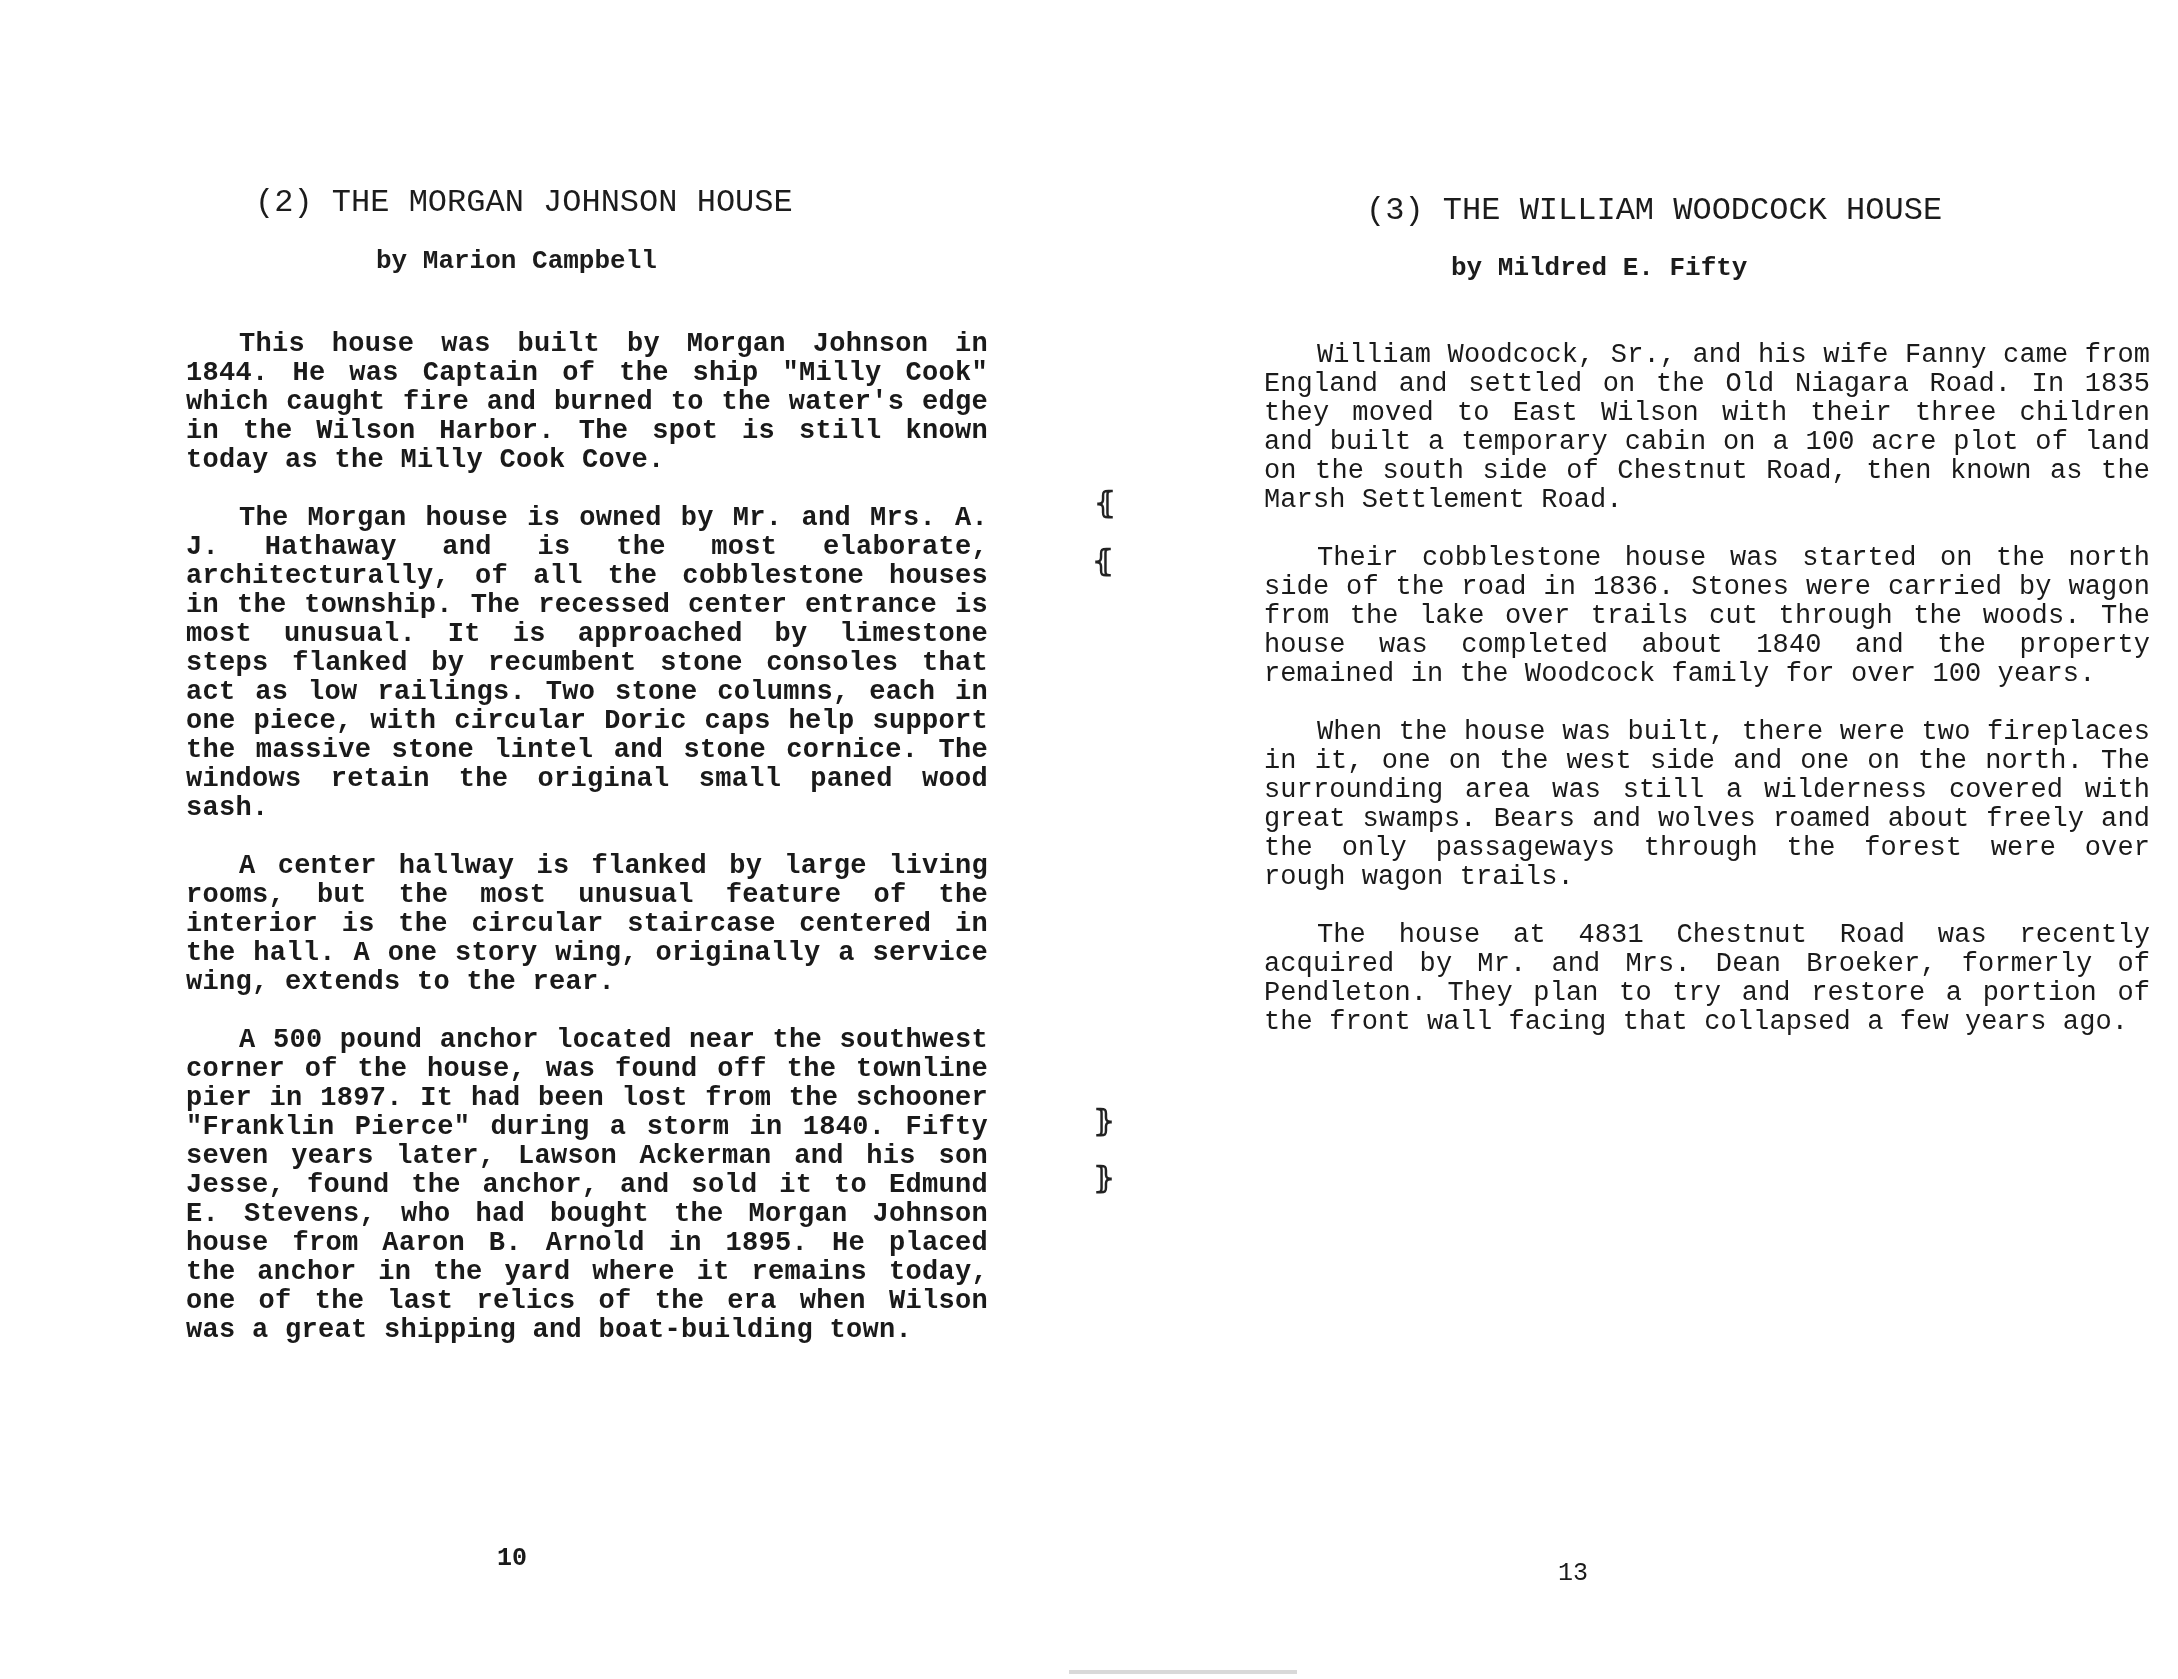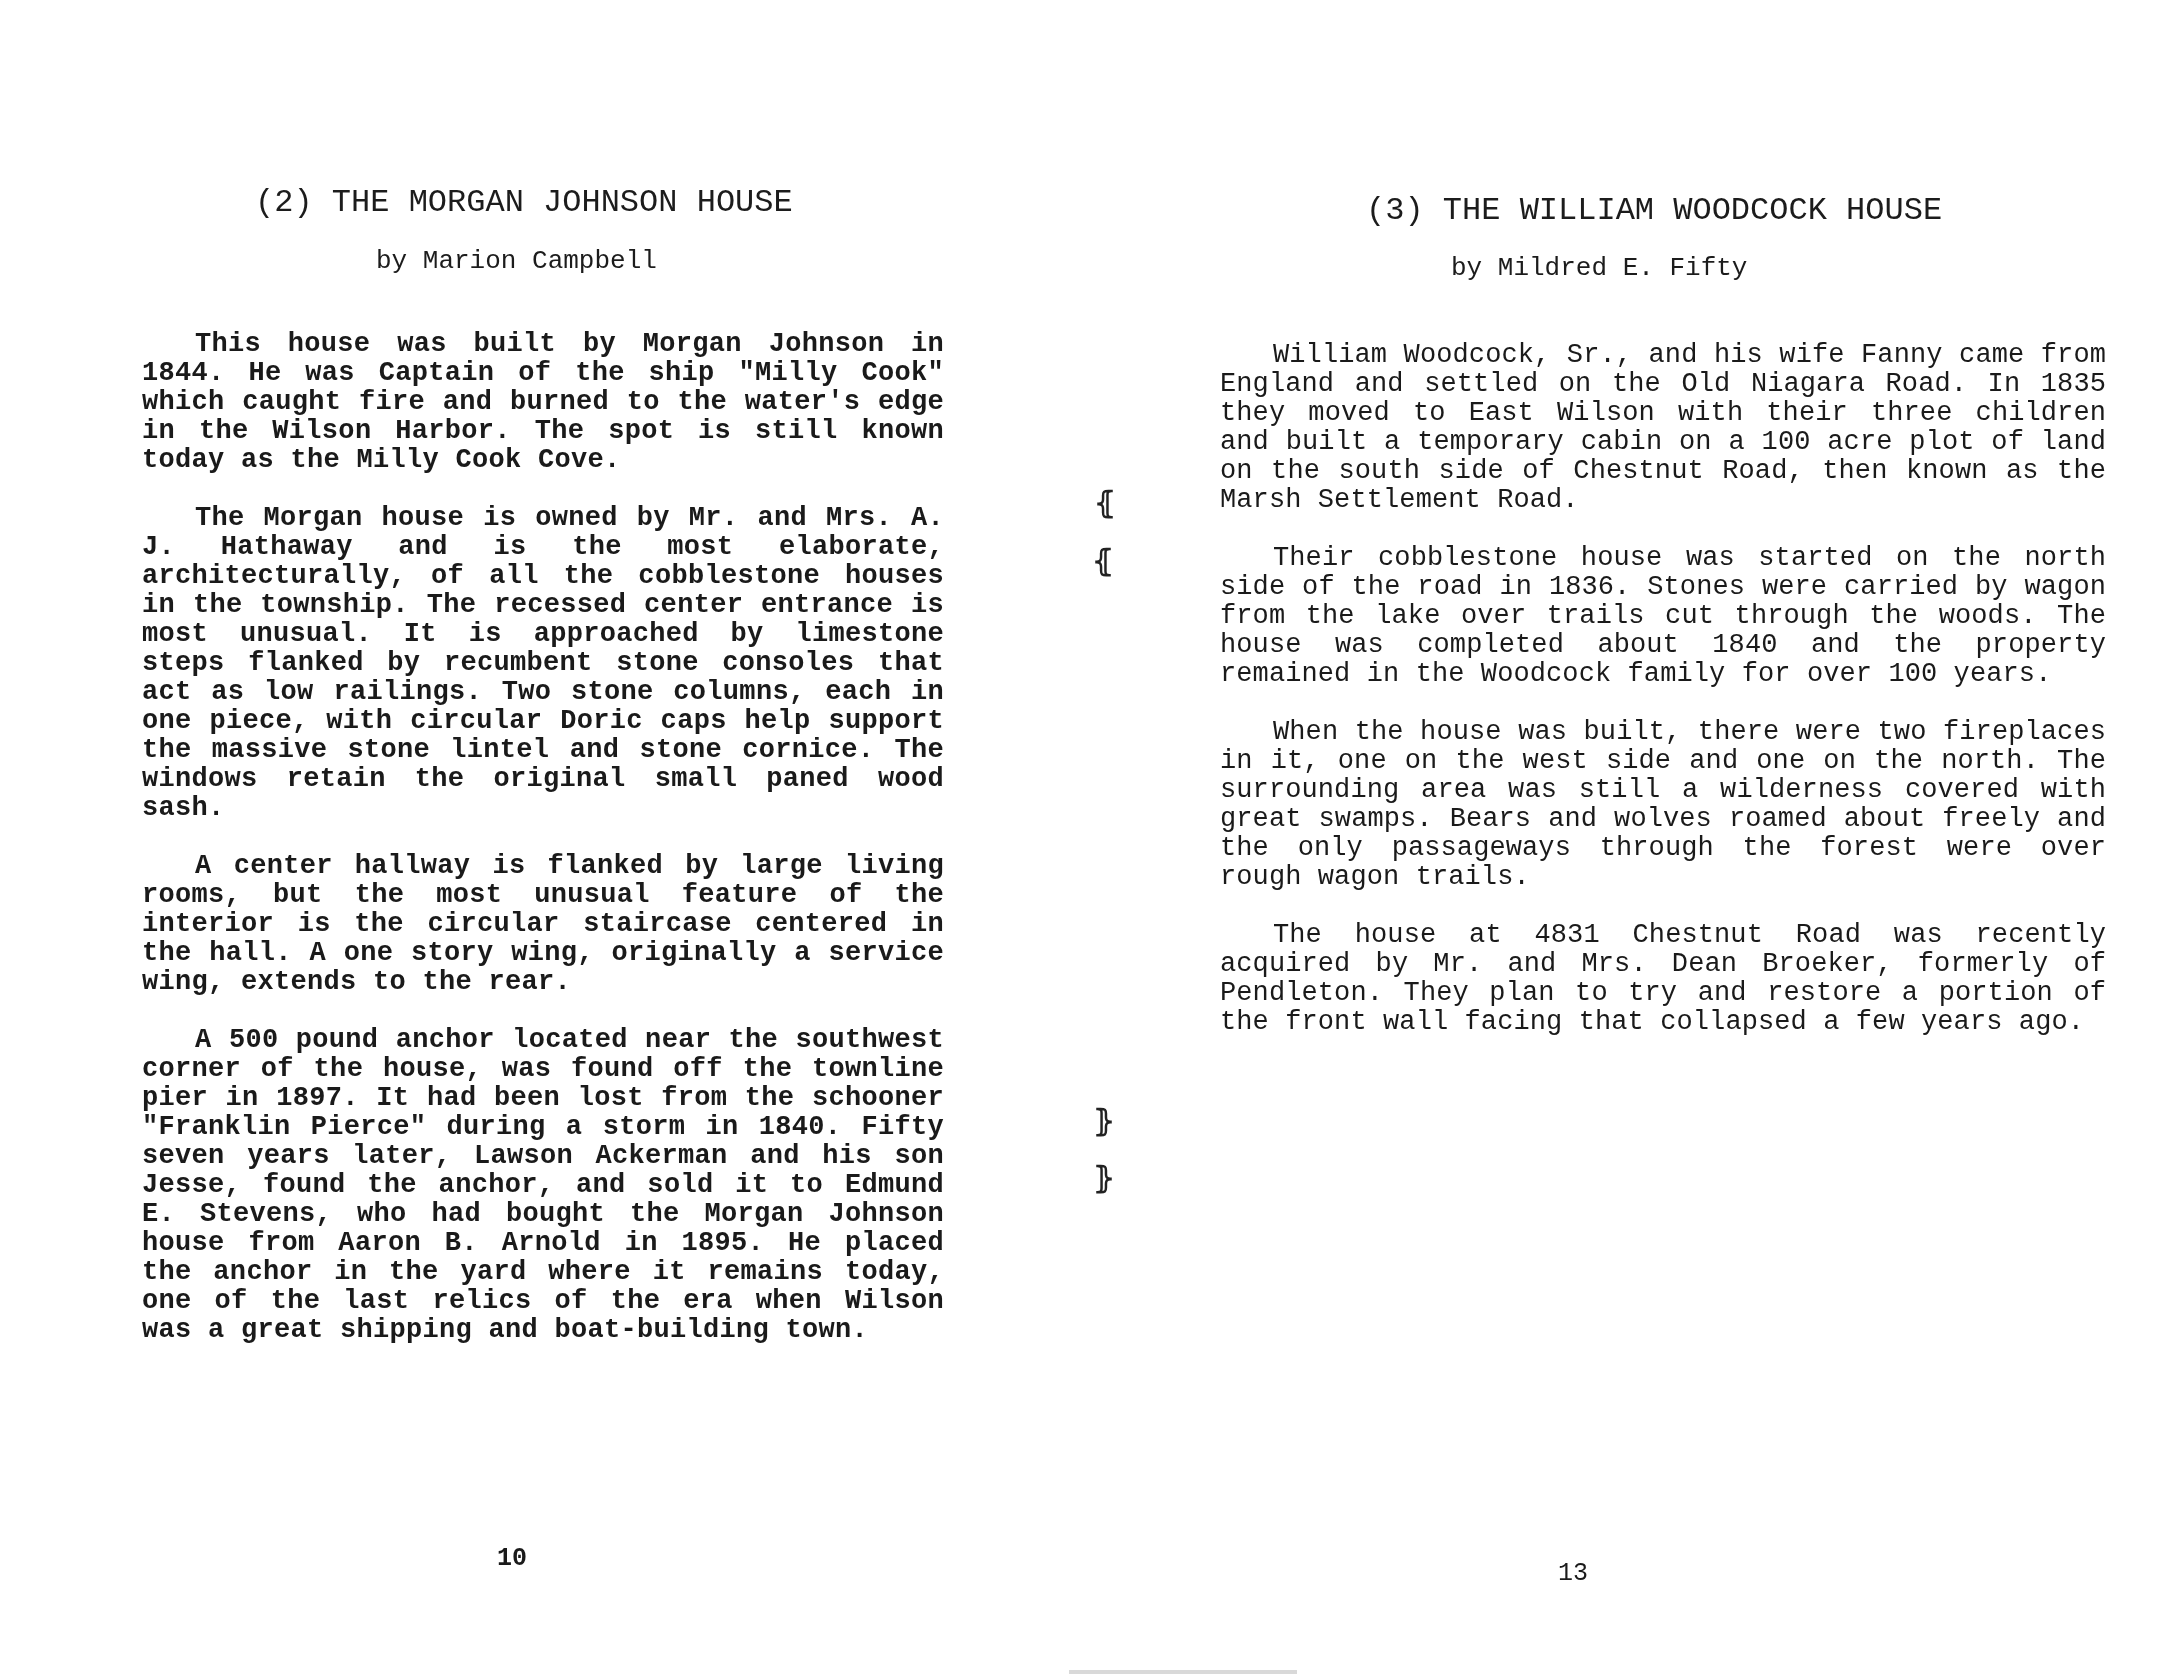--- a/index.html
+++ b/index.html
@@ -10,24 +10,24 @@
   }
   .page { position: absolute; top: 0; height: 1679px; }
   .page-left { left: 0; width: 1089px; }
   .page-right { left: 1089px; width: 1089px; }
 
   .title {
     position: absolute; font-size: 32px; letter-spacing: 0px;
     white-space: nowrap; color: #1c1c1c;
   }
   .byline {
-    position: absolute; font-size: 26px; font-weight: normal;
+    position: absolute; font-size: 26px; font-weight: bold;
     white-space: nowrap; color: #1c1c1c;
   }
-  .column { position: absolute; }
+  .column { position: absolute; margin-left: 44px; }
   .para {
     margin: 0 0 29px 0; font-size: 27px; line-height: 29px;
     text-align: justify; text-indent: 53px;
   }
   .left .para { font-weight: bold; letter-spacing: 0.3px; }
   .right .para { font-weight: normal; letter-spacing: 0.1px; }
 
   .page-num { position: absolute; font-size: 25px; font-weight: bold; }
   .mark {
     position: absolute; font-family: "DejaVu Serif", serif;

